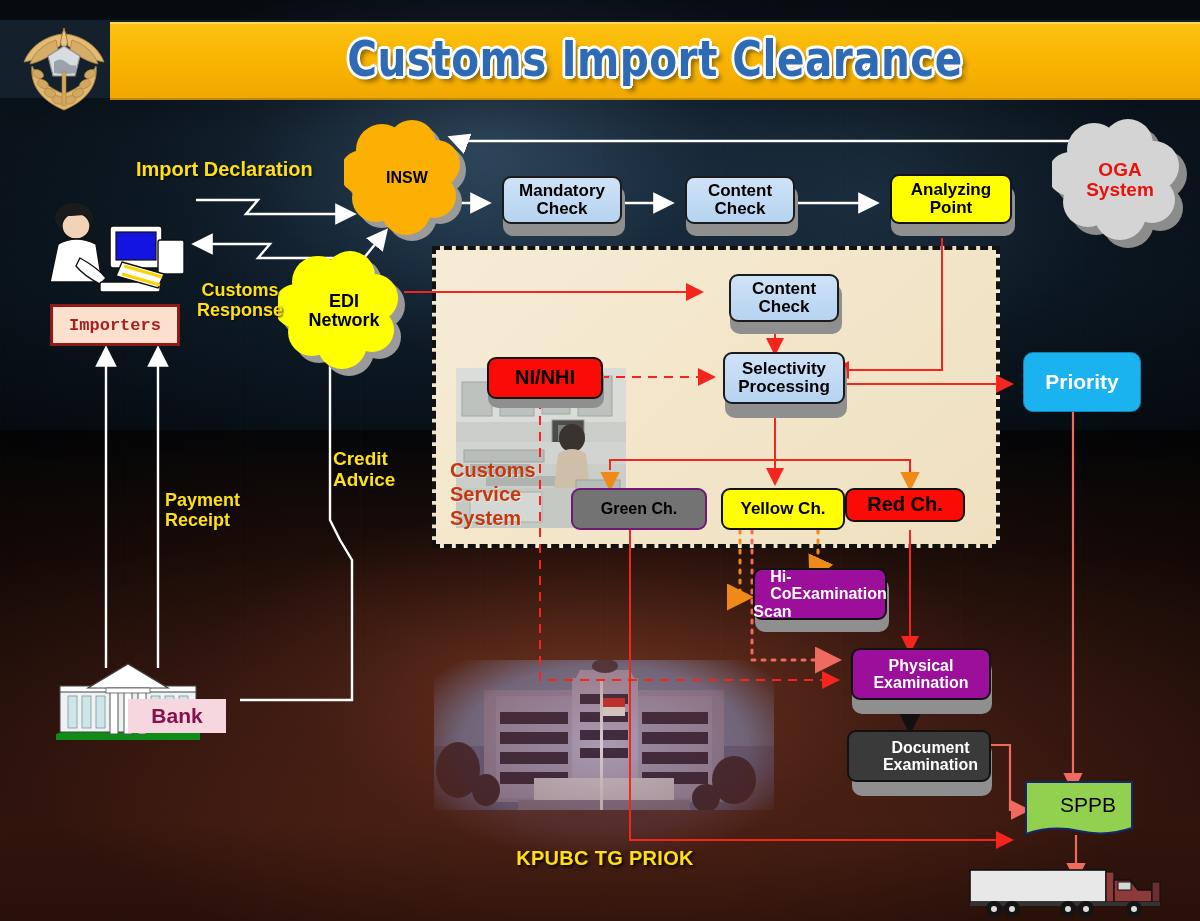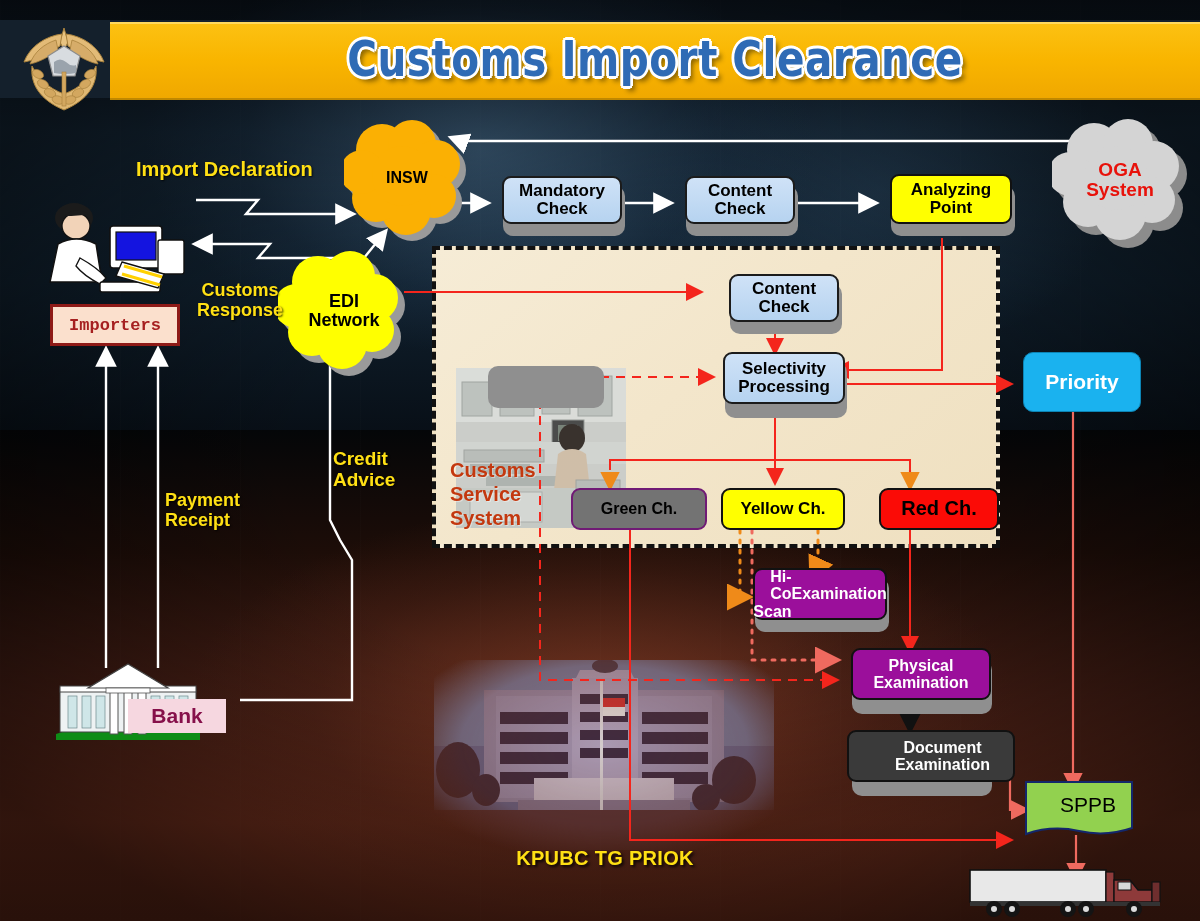--- a/index.html
+++ b/index.html
@@ -405,55 +405,58 @@
     <div>System</div>
   </div>
 
   <div class="shadow" style="left:730px;top:284px;width:112px;height:50px;"></div>
   <div class="node blue-box" style="left:720px;top:274px;width:110px;height:48px;flex-direction:column;">
     <span>Content</span>
     <span>Check</span>
   </div>
 
   <div class="shadow" style="left:488px;top:366px;width:116px;height:42px;"></div>
+  <div class="node red-box" style="left:478px;top:357px;width:116px;height:42px;">
+    <span>NI/NHI</span>
+  </div>
 
   <div class="shadow" style="left:725px;top:362px;width:122px;height:56px;"></div>
   <div class="node blue-box" style="left:714px;top:352px;width:122px;height:52px;flex-direction:column;">
     <span>Selectivity</span>
     <span>Processing</span>
   </div>
 
   <div class="node green-box" style="left:562px;top:488px;width:136px;height:42px;">
     <span>Green Ch.</span>
   </div>
   <div class="node yellow-box" style="left:712px;top:488px;width:124px;height:42px;">
     <span>Yellow Ch.</span>
   </div>
-  <div class="node red-box" style="left:870px;top:488px;width:120px;height:42px;">
+  <div class="node red-box" style="left:836px;top:488px;width:120px;height:34px;">
     <span>Red Ch.</span>
   </div>
 
   <div class="node cyan-box" style="left:1014px;top:352px;width:118px;height:60px;">
     <span>Priority</span>
   </div>
 
   <div class="shadow" style="left:755px;top:578px;width:134px;height:54px;"></div>
   <div class="node purple-box" style="left:744px;top:568px;width:134px;height:52px;flex-direction:row;">
     <span>Hi-Co Scan</span>
     <span>Examination</span>
   </div>
 
   <div class="shadow" style="left:852px;top:660px;width:140px;height:54px;"></div>
   <div class="node purple-box" style="left:842px;top:648px;width:140px;height:52px;flex-direction:column;">
     <span>Physical</span>
     <span>Examination</span>
   </div>
 
   <div class="shadow" style="left:852px;top:742px;width:140px;height:54px;"></div>
-  <div class="node dark-box" style="left:838px;top:730px;width:168px;height:52px;flex-direction:column;padding-left:23px;">
+  <div class="node dark-box" style="left:838px;top:730px;width:144px;height:52px;flex-direction:column;padding-left:23px;">
     <span>Document</span>
     <span>Examination</span>
   </div>
 
   <svg class="artwork" style="left:434px;top:660px;width:340px;height:190px;z-index:8;opacity:.85;" viewBox="0 0 340 190">
     <defs>
       <radialGradient id="bfade" cx="50%" cy="45%" r="62%">
         <stop offset="0%" stop-color="#ffffff" stop-opacity="1"></stop>
         <stop offset="68%" stop-color="#ffffff" stop-opacity=".75"></stop>
         <stop offset="100%" stop-color="#ffffff" stop-opacity="0"></stop>

